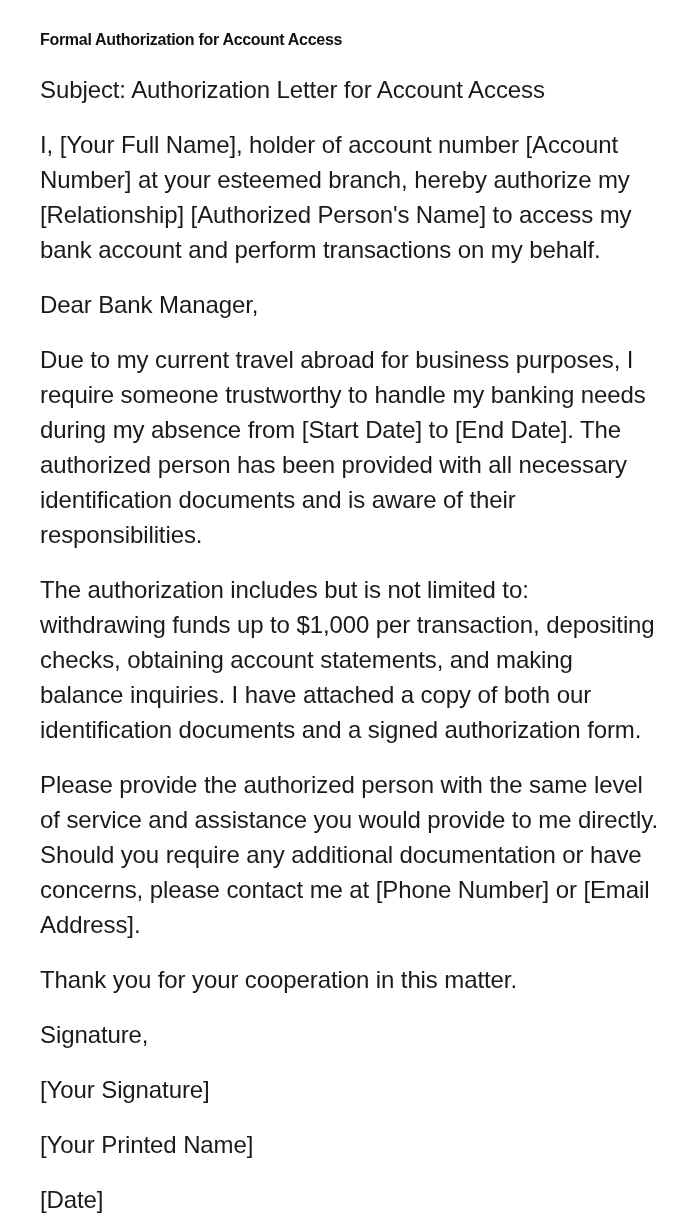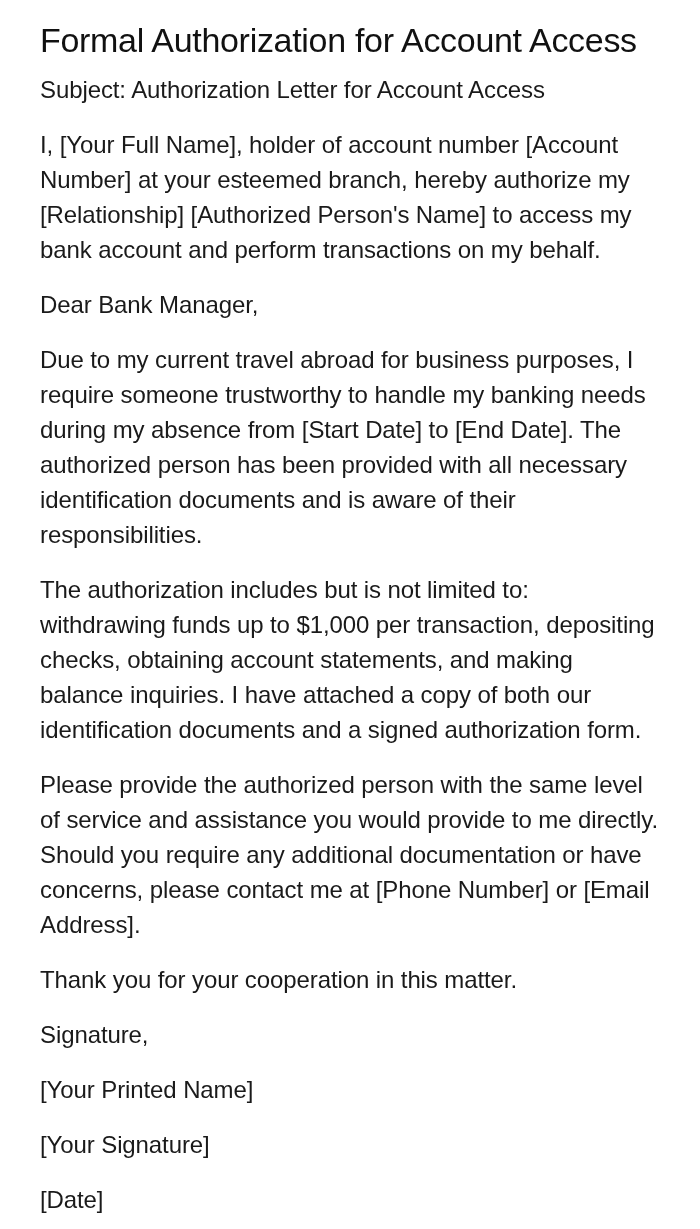--- a/index.html
+++ b/index.html
@@ -14,22 +14,22 @@
       color: #1a1a1a;
       font-family: "Liberation Sans", sans-serif;
     }
     .doc {
       padding: 22px 40px 0 40px;
       box-sizing: border-box;
       width: 700px;
     }
     .title {
       font-family: "Liberation Sans", sans-serif;
-      font-weight: normal;
-      font-size: 34px;
+      font-weight: bold;
+      font-size: 16px;
       line-height: 36px;
       margin: 0 0 14px 0;
       letter-spacing: -0.3px;
       color: #111111;
     }
     .para {
       font-size: 24px;
       line-height: 35px;
       margin: 0 0 20px 0;
       letter-spacing: -0.1px;
@@ -41,16 +41,16 @@
 <div class="doc">
   <h1 class="title">Formal Authorization for Account Access</h1>
   <p class="para">Subject: Authorization Letter for Account Access</p>
   <p class="para">I, [Your Full Name], holder of account number [Account Number] at your esteemed branch, hereby authorize my [Relationship] [Authorized Person's Name] to access my bank account and perform transactions on my behalf.</p>
   <p class="para">Dear Bank Manager,</p>
   <p class="para">Due to my current travel abroad for business purposes, I require someone trustworthy to handle my banking needs during my absence from [Start Date] to [End Date]. The authorized person has been provided with all necessary identification documents and is aware of their responsibilities.</p>
   <p class="para">The authorization includes but is not limited to: withdrawing funds up to $1,000 per transaction, depositing checks, obtaining account statements, and making balance inquiries. I have attached a copy of both our identification documents and a signed authorization form.</p>
   <p class="para">Please provide the authorized person with the same level of service and assistance you would provide to me directly. Should you require any additional documentation or have concerns, please contact me at [Phone Number] or [Email Address].</p>
   <p class="para">Thank you for your cooperation in this matter.</p>
   <p class="para">Signature,</p>
+  <p class="para">[Your Signature]</p>
   <p class="para">[Your Printed Name]</p>
-  <p class="para">[Your Signature]</p>
   <p class="para">[Date]</p>
 </div>
 
 </body></html>

